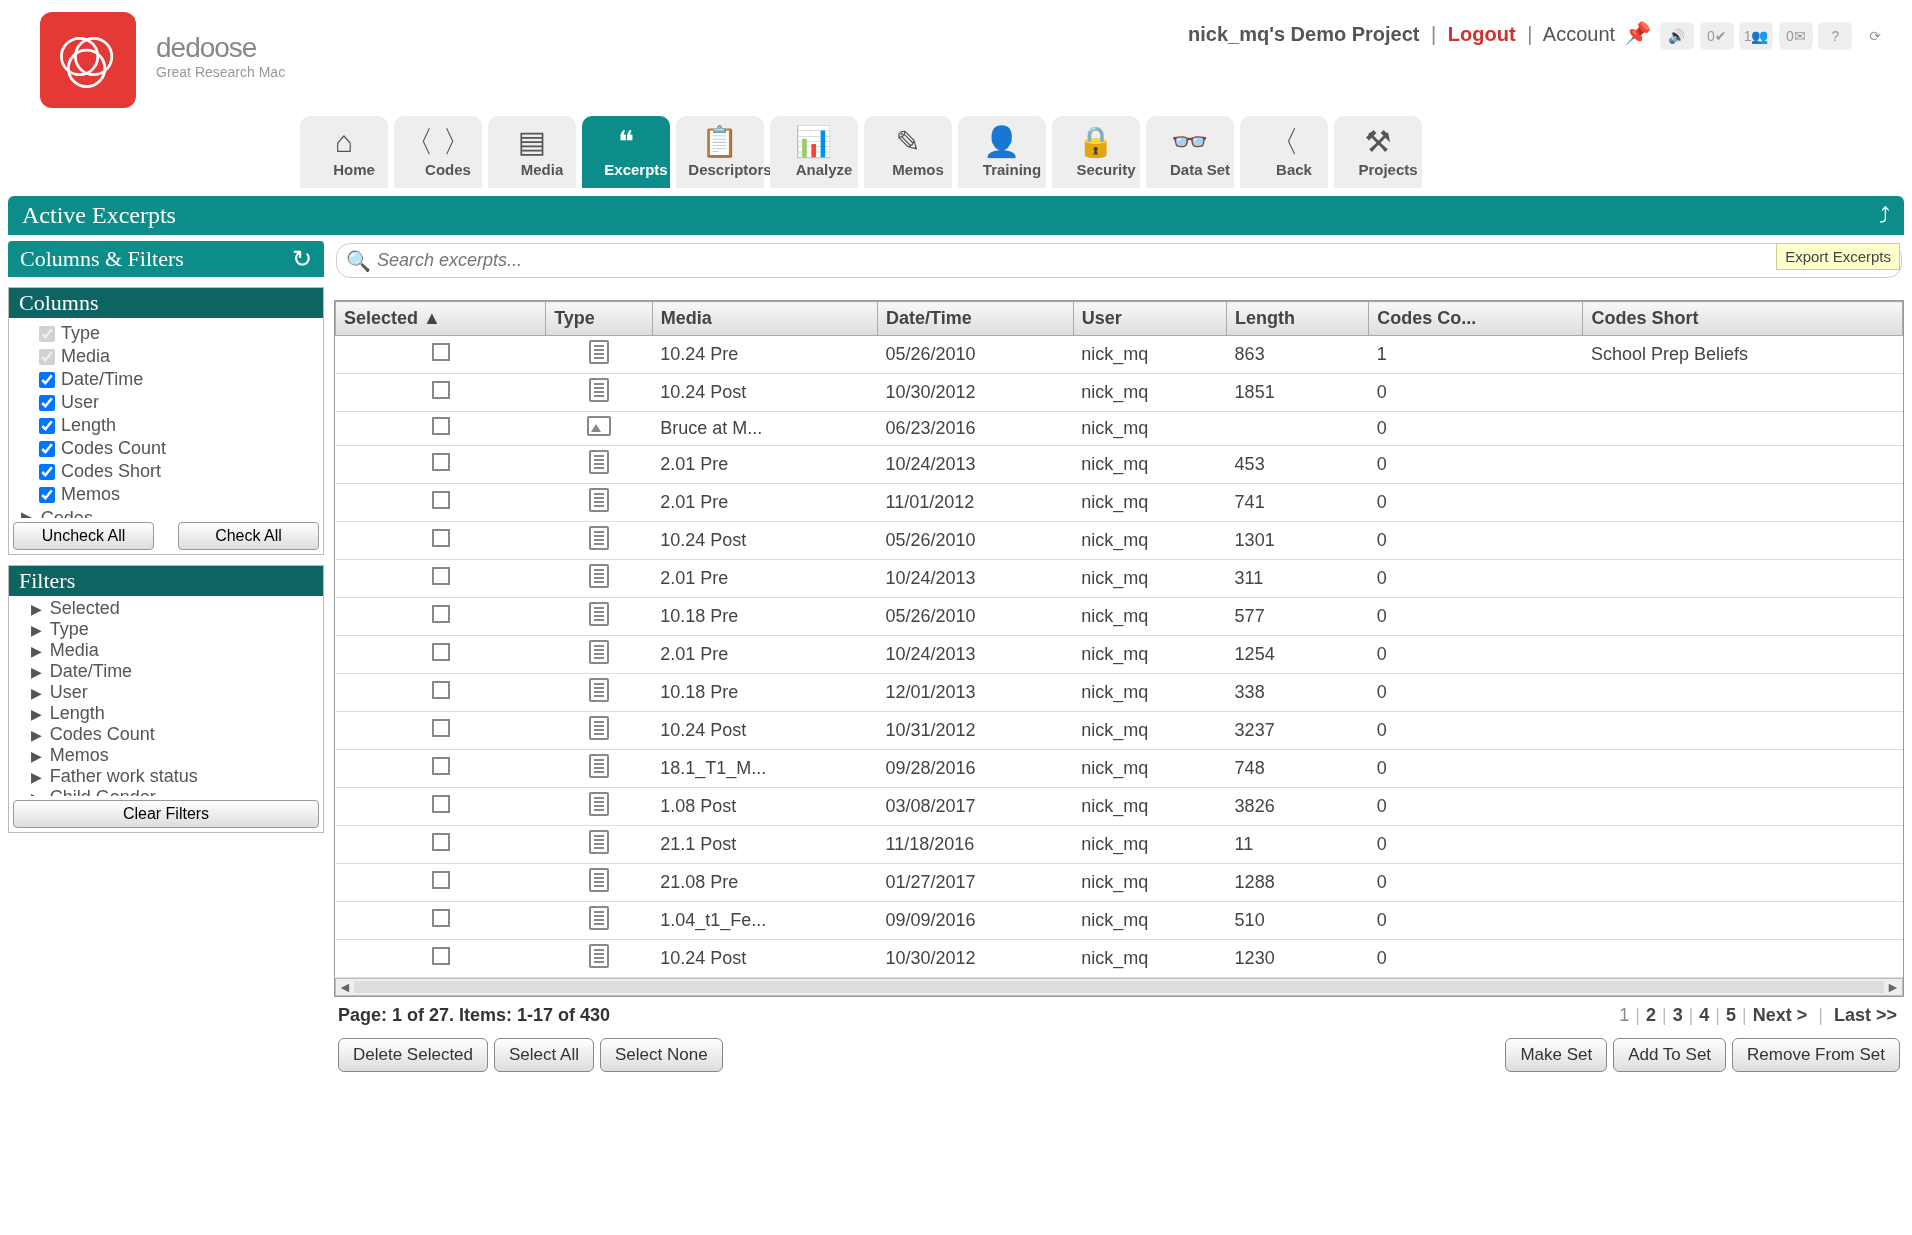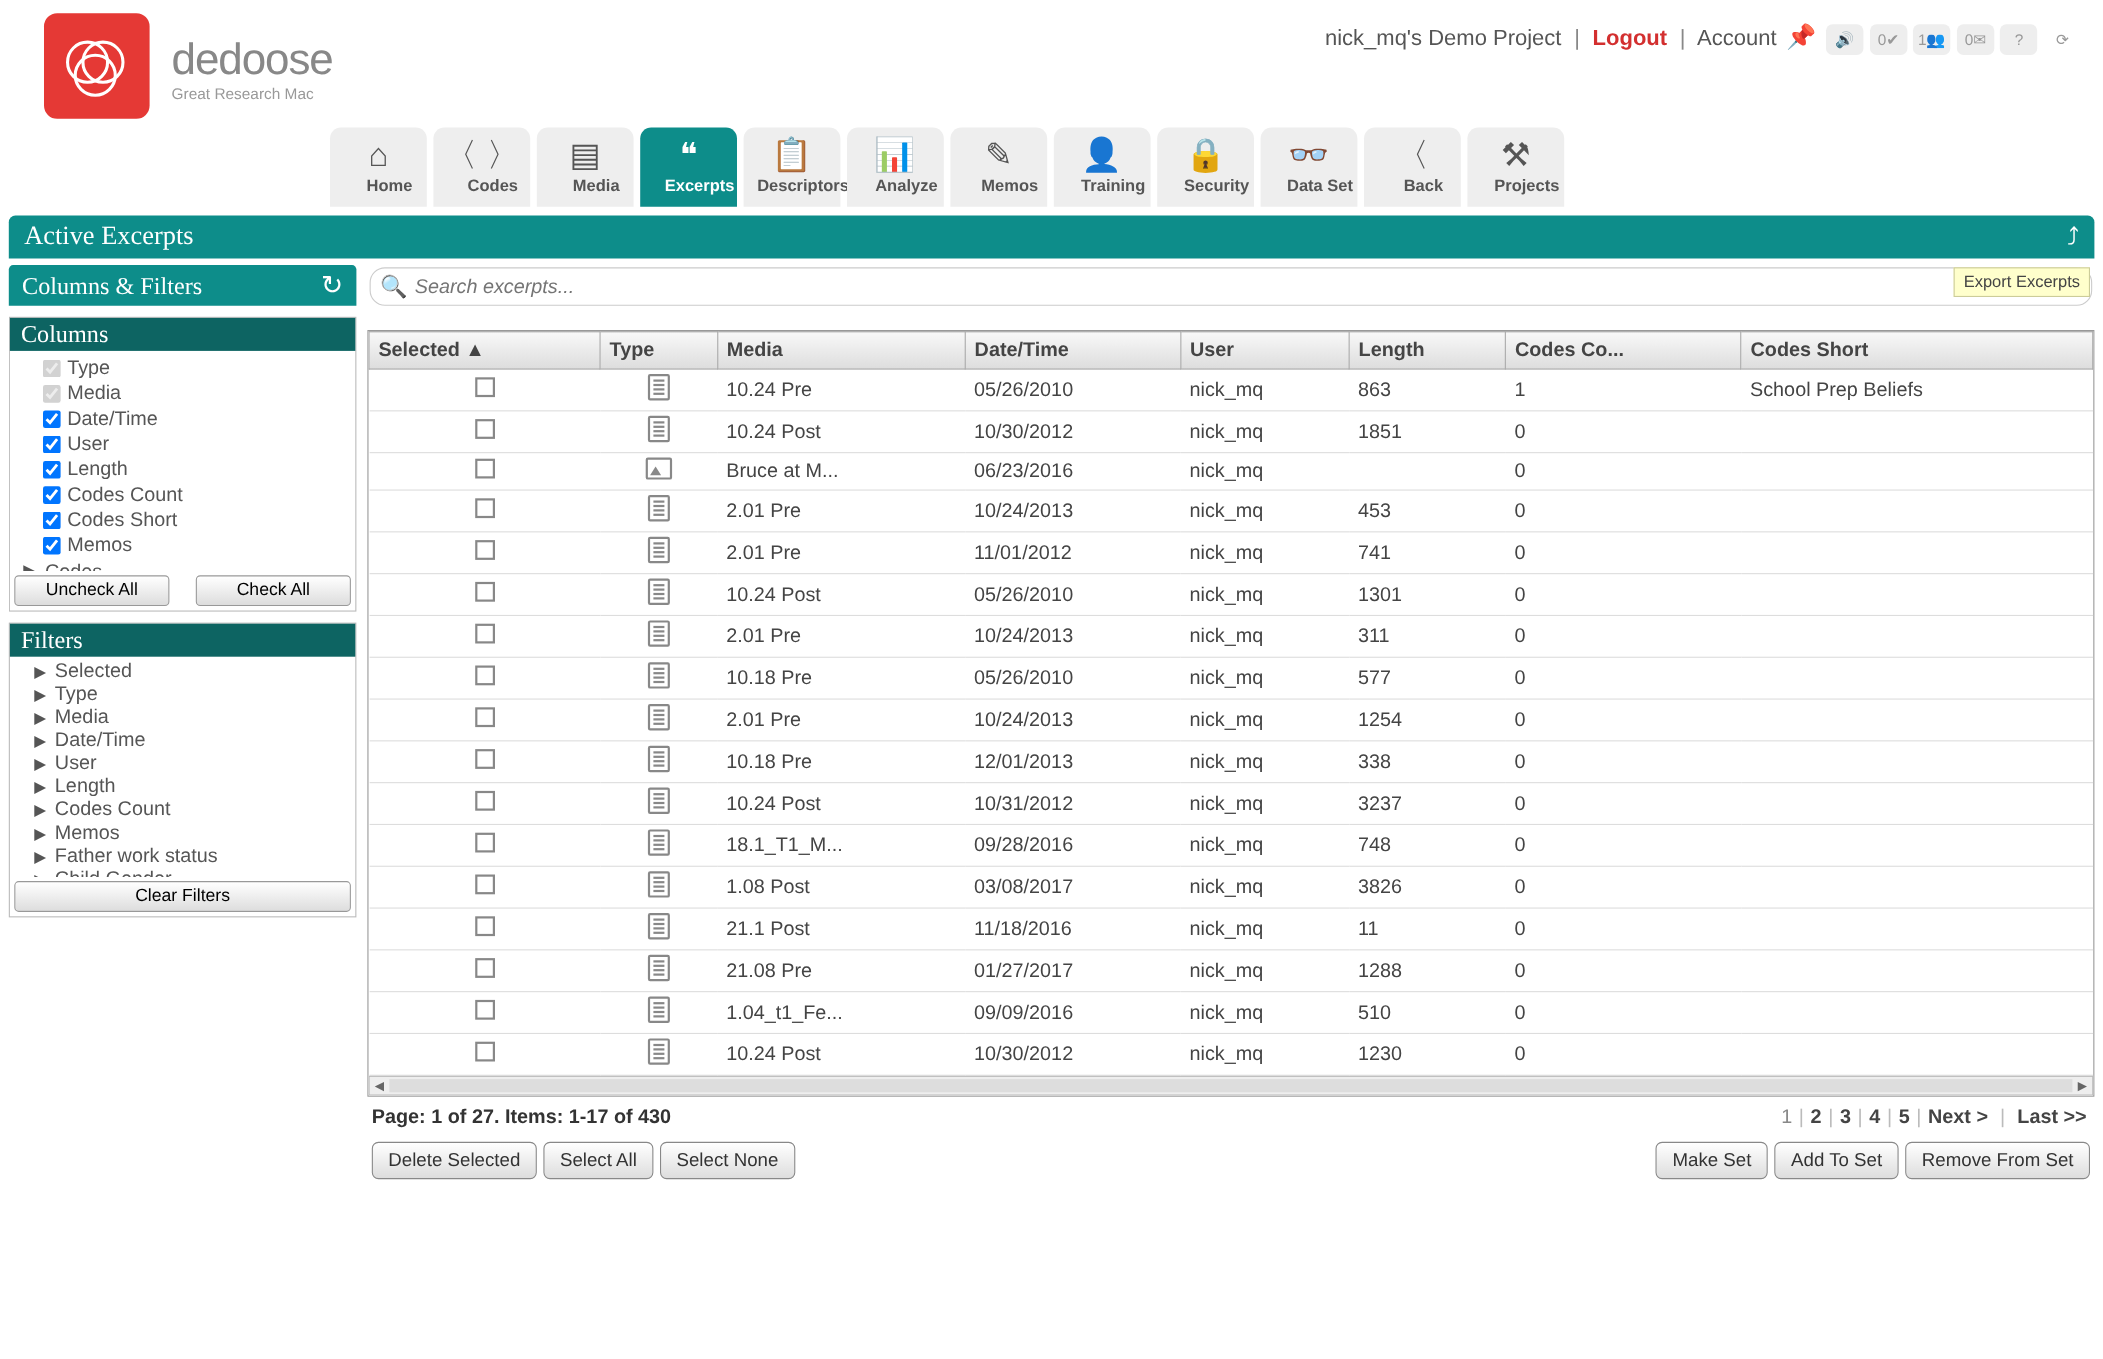--- a/index.html
+++ b/index.html
@@ -2,26 +2,26 @@
 <html><head>
 <meta charset="utf-8">
 <style>
 * { box-sizing: border-box; margin: 0; padding: 0; }
 body { font-family: Arial, Helvetica, sans-serif; background: #fff; color: #333; font-size: 14px; }
 
 .top-header { display: flex; align-items: flex-start; padding: 12px 20px 0 40px; }
 .logo-box { width: 96px; height: 96px; background: #e53935; border-radius: 12px; display: flex; align-items: center; justify-content: center; }
 .logo-box svg { width: 70px; height: 70px; }
 .brand { margin-left: 20px; padding-top: 20px; }
-.brand-name { font-size: 40px; color: #888; font-weight: 300; letter-spacing: -1px; }
+.brand-name { font-size: 28px; color: #888; font-weight: 300; letter-spacing: -1px; }
 .brand-tag { font-size: 14px; color: #999; }
 
 .header-right { margin-left: auto; text-align: right; }
 .header-links { font-size: 20px; color: #555; padding-top: 8px; }
-.header-links strong { font-weight: normal; margin-top: 11px; }
+.header-links strong { font-weight: bold; margin-top: 11px; }
 .header-links .logout { color: #d32f2f; font-weight: bold; }
 .header-links .sep { color: #888; margin: 0 6px; }
 .hicon { width: 34px; height: 28px; background: #eee; border-radius: 6px; display: inline-flex; align-items: center; justify-content: center; font-size: 14px; color: #999; }
 .hicon.pin { background: transparent; font-size: 22px; color: #666; }
 
 .main-nav { display: flex; gap: 6px; padding: 8px 20px 0 300px; }
 .nav-tab { width: 88px; height: 72px; background: #eee; border-radius: 10px 10px 0 0; display: flex; flex-direction: column; align-items: center; justify-content: center; cursor: pointer; color: #555; }
 .nav-tab.active { background: #0d8d8a; color: #fff; }
 .nav-icon { font-size: 30px; line-height: 1; margin-bottom: 4px; }
 .nav-label { font-size: 15px; font-weight: bold; padding-left: 20px; }

